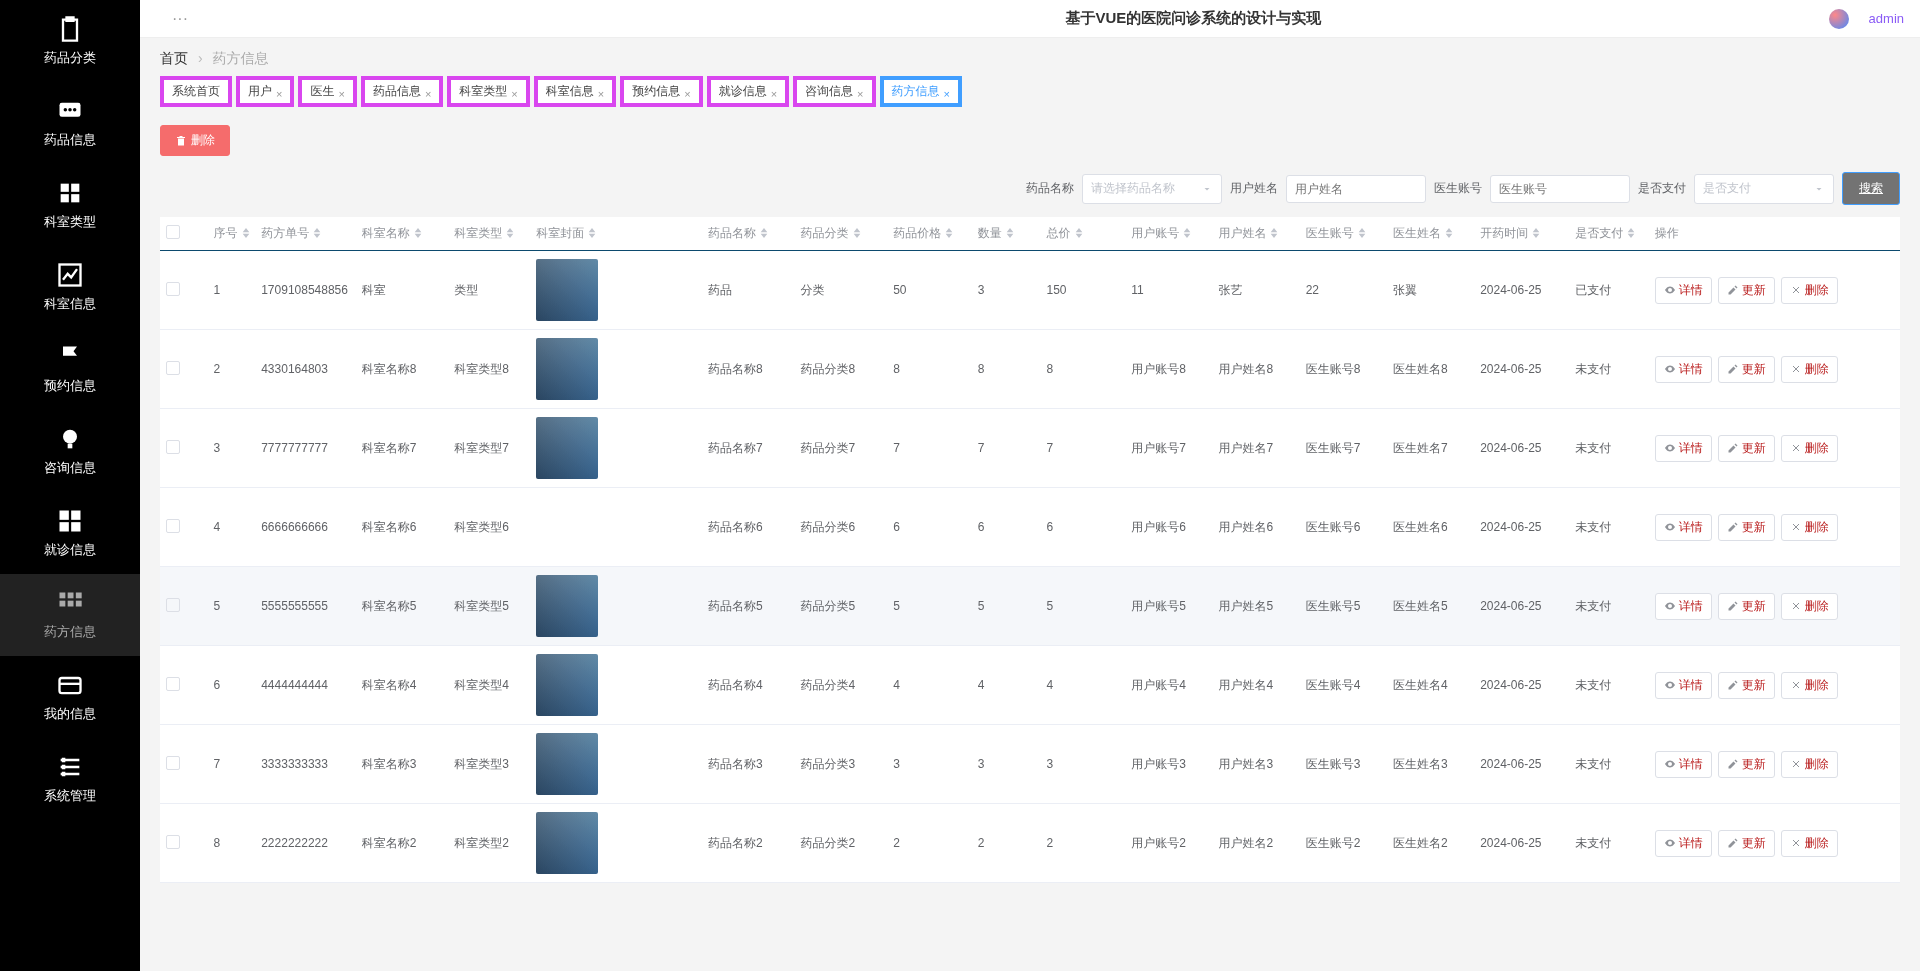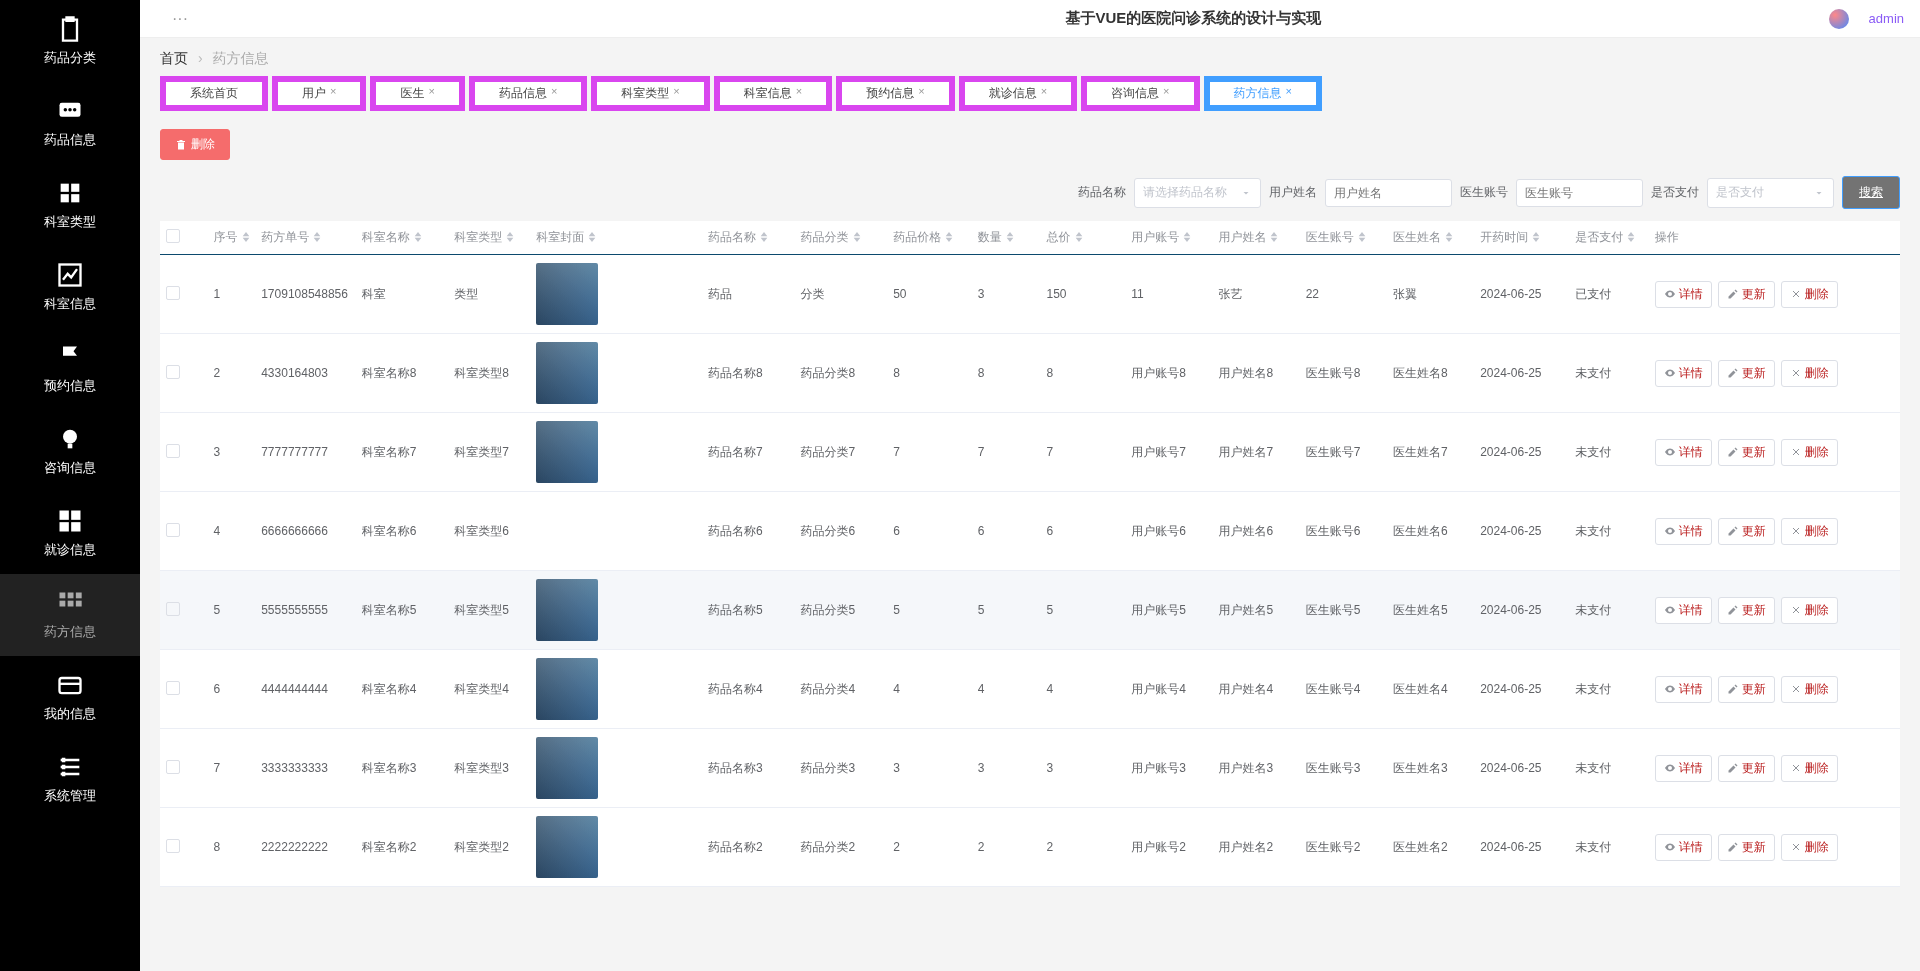--- a/index.html
+++ b/index.html
@@ -13,30 +13,30 @@
 .main { flex: 1; display: flex; flex-direction: column; overflow: hidden; background: #f4f4f4; }
 .topbar { height: 38px; display: flex; align-items: center; justify-content: space-between; padding: 0 16px; background: #fff; border-bottom: 1px solid #eee; }
 .topbar-left { flex: 1; }
 .topbar-center { flex: 1; text-align: right; font-size: 15px; font-weight: bold; color: #333; }
 .topbar-right { flex: 1; display: flex; justify-content: flex-end; align-items: center; gap: 20px; font-size: 13px; color: #8b5cf6; }
 .avatar { width: 20px; height: 20px; border-radius: 50%; background: radial-gradient(circle at 30% 30%, #f88, #48f); }
 .crumb { padding: 12px 20px 8px; font-size: 14px; color: #333; }
 .crumb .sep { color: #bbb; margin: 0 6px; }
 .crumb .cur { color: #aaa; }
 .tabs-row { display: flex; gap: 4px; padding: 0 20px 10px; flex-wrap: wrap; }
-.tab { border: 6px solid #d946ef; background: #fff; padding: 3px 24px; font-size: 12px; color: #444; display: flex; align-items: flex-start; gap: 4px; cursor: pointer; }
+.tab { border: 4px solid #d946ef; background: #fff; padding: 3px 8px; font-size: 12px; color: #444; display: flex; align-items: flex-end; gap: 4px; cursor: pointer; }
 .tab.active { border-color: #409eff; color: #409eff; }
 .tab .close { color: #999; font-size: 11px; }
 .tab.active .close { color: #409eff; }
 .toolbar { padding: 8px 20px; }
 .btn { display: inline-flex; align-items: center; gap: 4px; border: 1px solid #dcdfe6; background: #fff; padding: 6px 12px; font-size: 12px; border-radius: 3px; cursor: pointer; color: #606266; }
 .btn-danger { background: #f56c6c; border-color: #f56c6c; color: #fff; padding: 6px 14px; }
 .btn-primary { background: #737373; border-color: #409eff; color: #fff; padding: 7px 16px; text-decoration: underline; }
 .filters { display: flex; justify-content: flex-end; align-items: center; gap: 8px; padding: 8px 20px 12px; font-size: 13px; color: #606266; flex-wrap: wrap; }
-.filters input, .filters .select { border: 1px solid #dcdfe6; border-radius: 3px; padding: 6px 8px; font-size: 12px; width: 127px; color: #606266; background: #fff; }
+.filters input, .filters .select { border: 1px solid #dcdfe6; border-radius: 3px; padding: 6px 8px; font-size: 12px; width: 140px; color: #606266; background: #fff; }
 .filters .select { display: inline-flex; align-items: center; justify-content: space-between; height: 30px; }
 .filters .select span { color: #c0c4cc; }
 .filters .select svg { width: 12px; height: 12px; fill: #c0c4cc; }
 .filters .lbl { font-size: 12px; }
 .table-wrap { padding: 0 20px 20px; overflow: auto; flex: 1; }
 table { width: 100%; border-collapse: collapse; background: #fff; font-size: 12px; color: #606266; table-layout: fixed; }
 thead th { background: #fff; border-bottom: 1px solid #0c4a6e; padding: 8px 6px; text-align: left; font-weight: 500; color: #909399; position: relative; white-space: nowrap; overflow: hidden; }
 thead th .sort { display: inline-block; margin-left: 4px; vertical-align: middle; }
 thead th .sort svg { width: 8px; height: 10px; fill: #c0c4cc; }
 tbody td { border-bottom: 1px solid #ebeef5; padding: 8px 6px; vertical-align: middle; word-break: break-word; }

